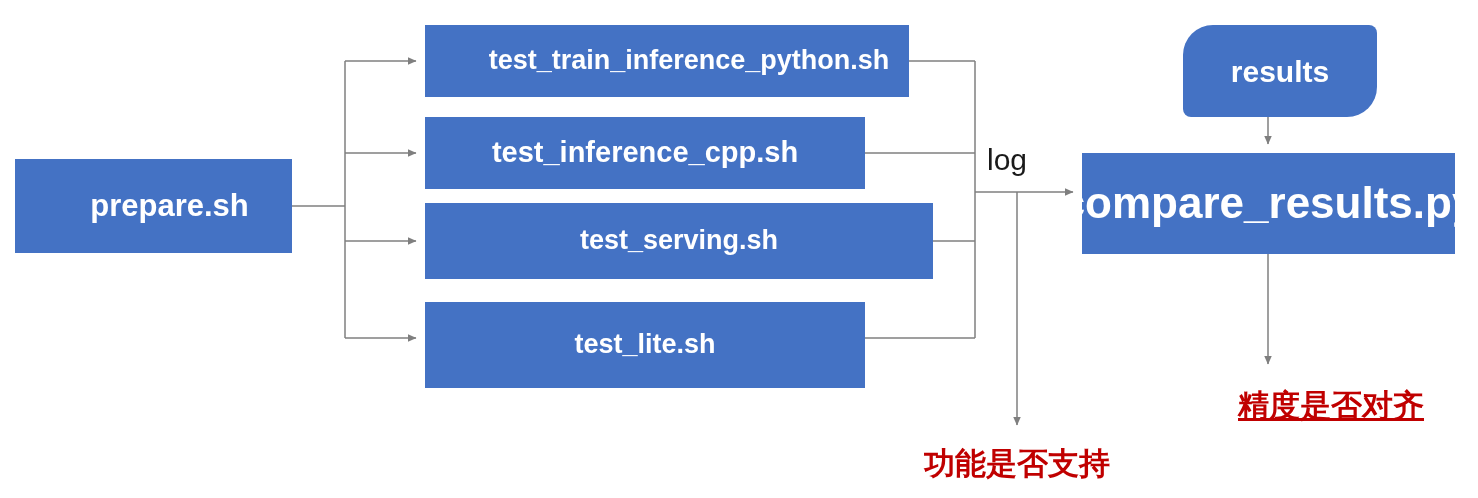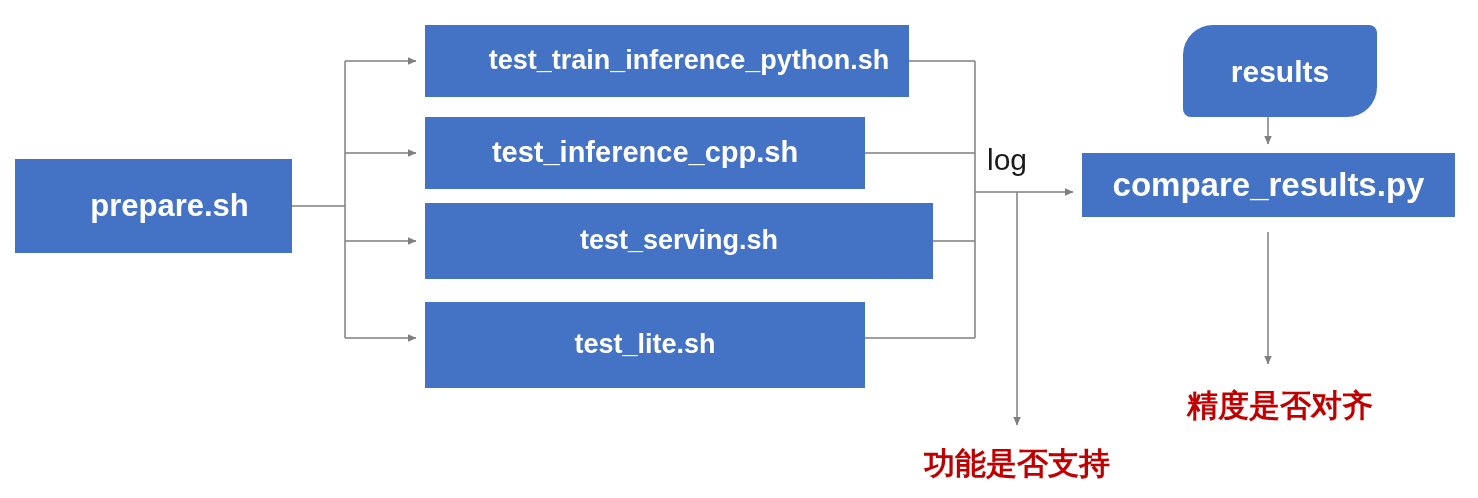--- a/index.html
+++ b/index.html
@@ -42,41 +42,41 @@
     text-align: center;
     line-height: 1.1;
   }
   #node-prepare   { left: 15px;   top: 159px; width: 245px; height: 94px; font-size: 31px; padding-left: 32px; }
   #node-test-1    { left: 425px;  top: 25px;  width: 440px; height: 72px; font-size: 27px; padding-left: 44px; }
   #node-test-2    { left: 425px;  top: 117px; width: 440px; height: 72px; font-size: 29px; }
   #node-test-3    { left: 425px;  top: 203px; width: 508px; height: 76px; font-size: 27px; }
   #node-test-4    { left: 425px;  top: 302px; width: 440px; height: 86px; font-size: 27px; justify-content: center; }
   #node-results   { left: 1183px; top: 25px;  width: 194px; height: 92px; font-size: 30px;
                     border-radius: 30px 8px 30px 8px; }
-  #node-compare   { left: 1082px; top: 153px; width: 373px; height: 64px; font-size: 33px; }
+  #node-compare   { left: 1082px; top: 153px; width: 373px; height: 101px; font-size: 44px; }
   .float-label {
     position: absolute;
     z-index: 1;
     white-space: nowrap;
   }
   #log-label {
     left: 987px; top: 143px;
     font-size: 30px;
     color: var(--log-text, #1a1a1a);
     font-weight: 400;
   }
   .red-annotation {
     font-size: 31px;
     font-weight: 700;
     color: var(--annotation-red, #C00000);
     text-align: center;
     width: 240px;
   }
   #annotation-feature  { left: 897px;  top: 443px; }
-  #annotation-accuracy { left: 1160px; top: 385px; }
+  #annotation-accuracy { left: 1211px; top: 385px; text-decoration: underline; }
 </style>
 </head>
 <body>
 
 <div id="canvas">
 
   <svg id="connectors" viewBox="0 0 1478 498" xmlns="http://www.w3.org/2000/svg">
     <defs>
       <marker id="arrow" markerUnits="userSpaceOnUse" markerWidth="10" markerHeight="9" refX="8.5" refY="4" orient="auto">
         <path d="M0,0 L9,4 L0,8 Z"></path>

